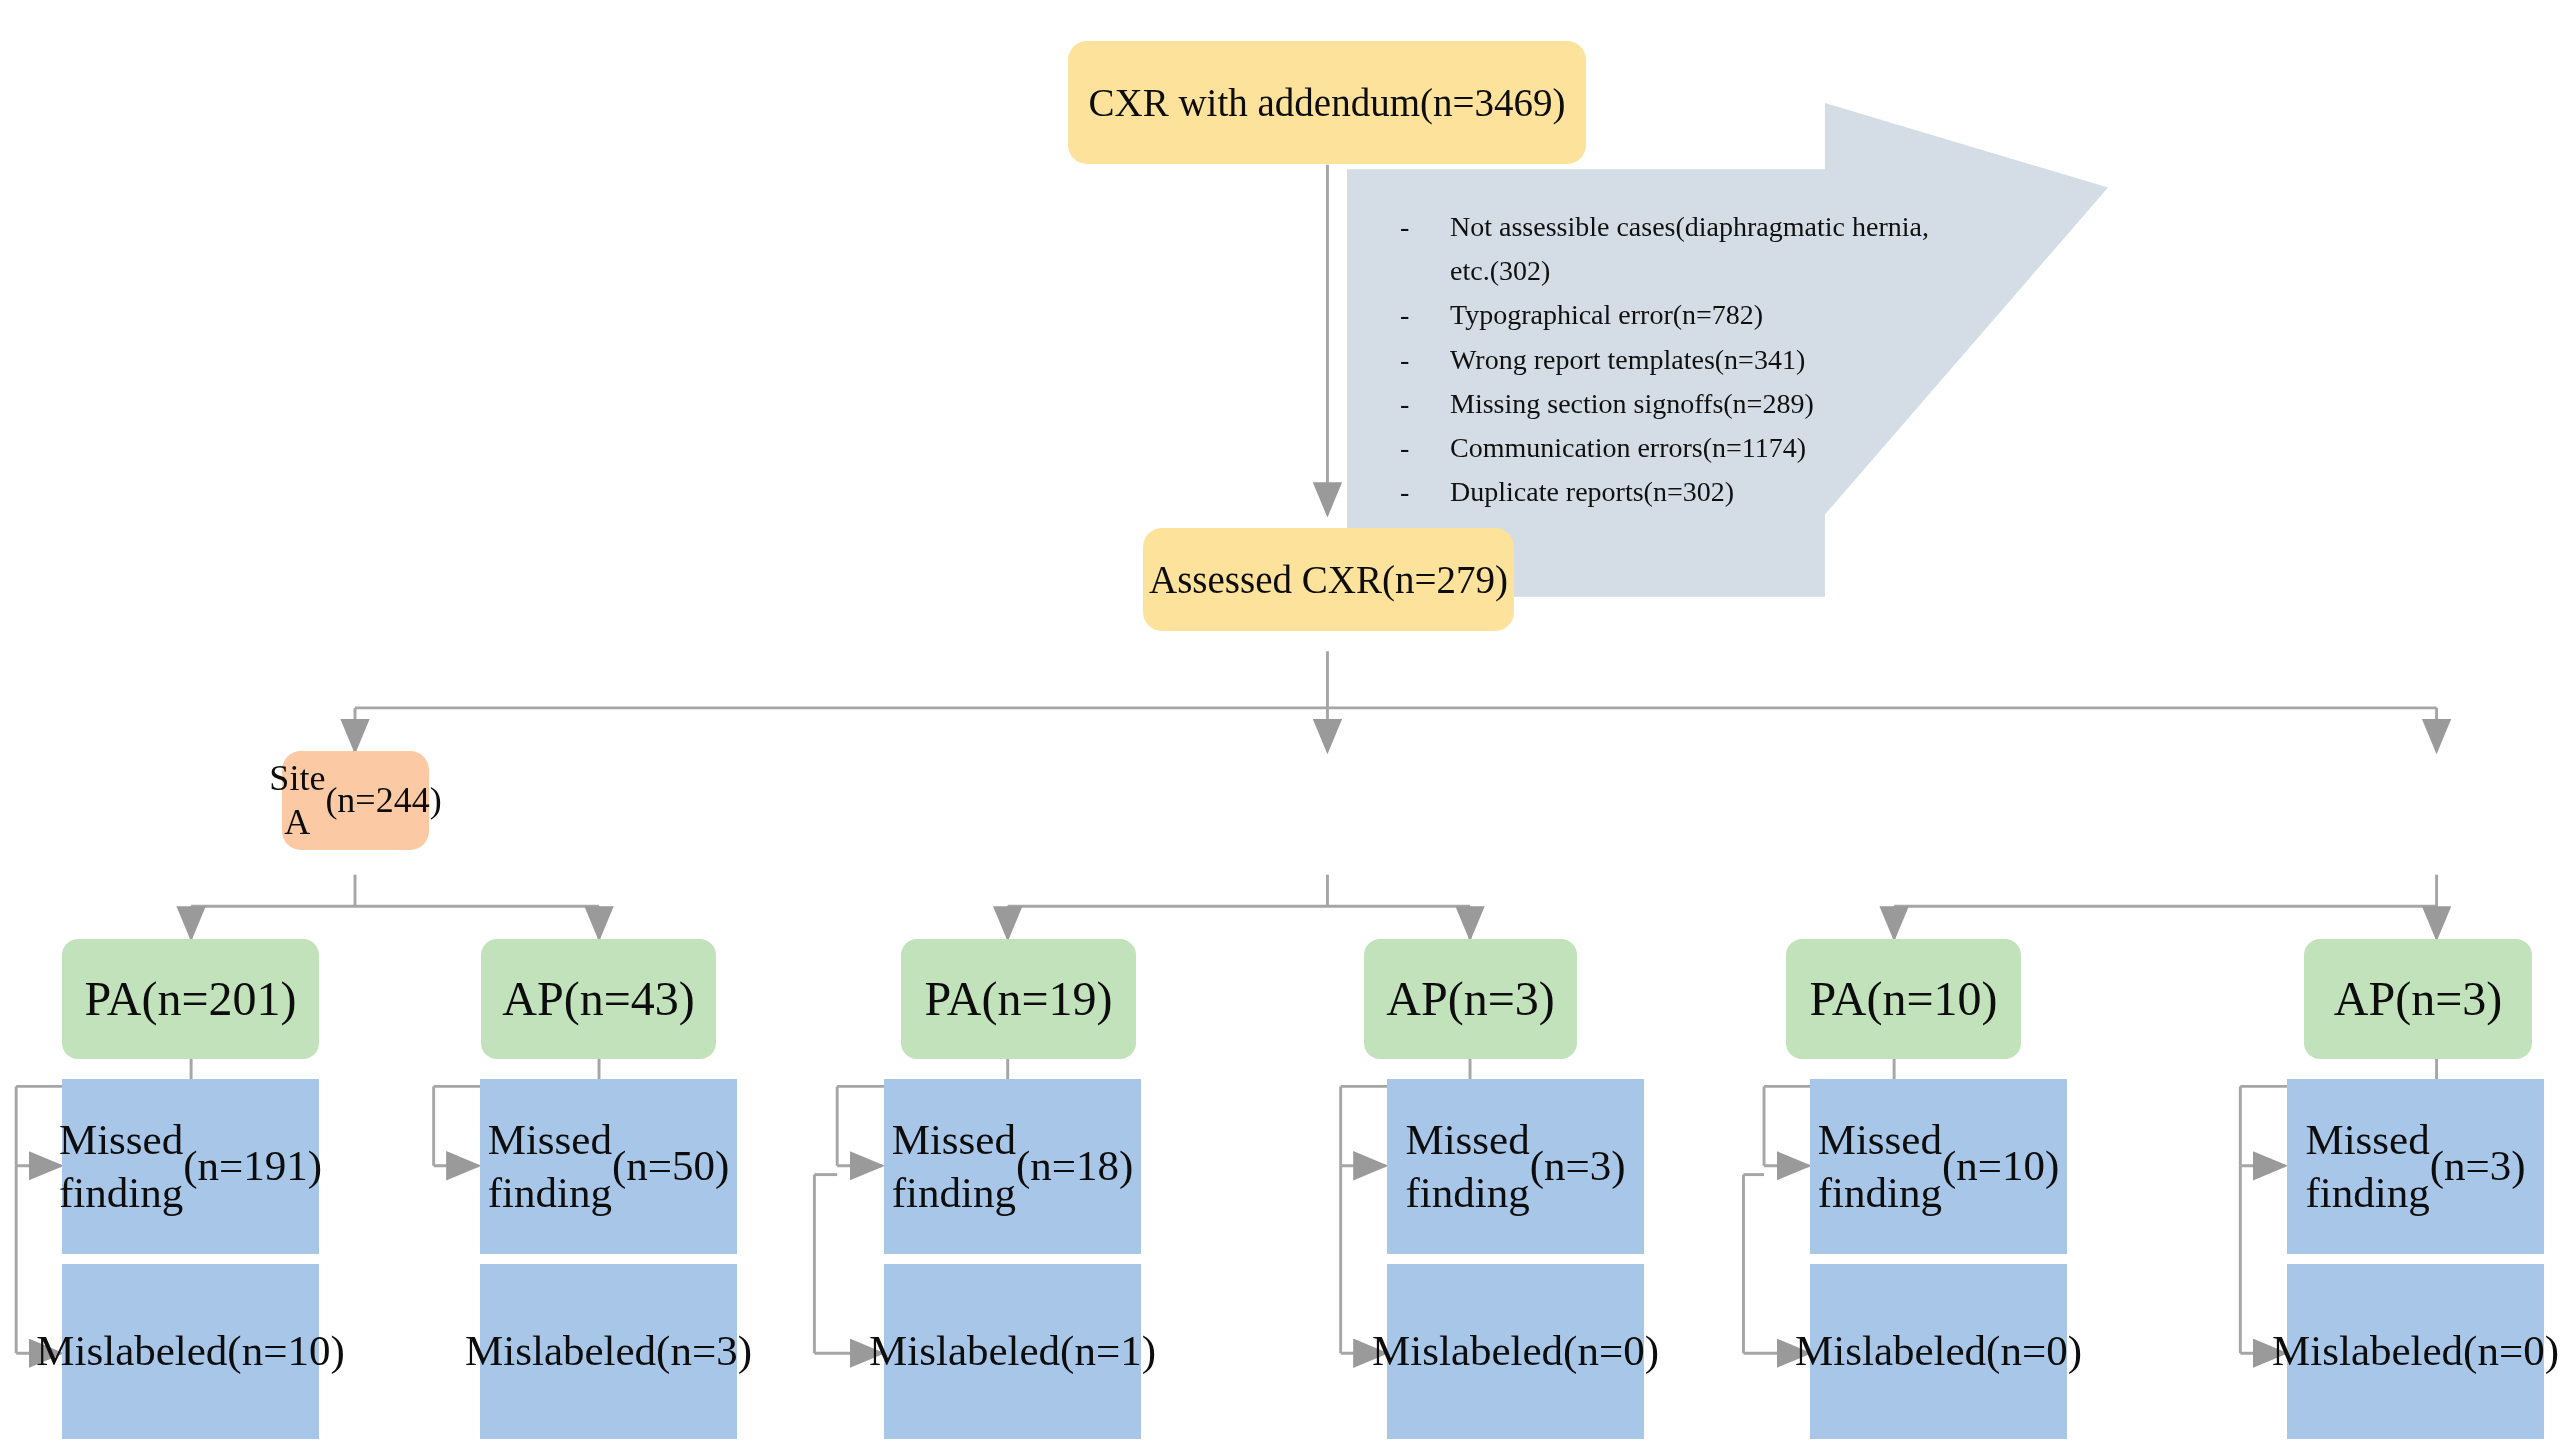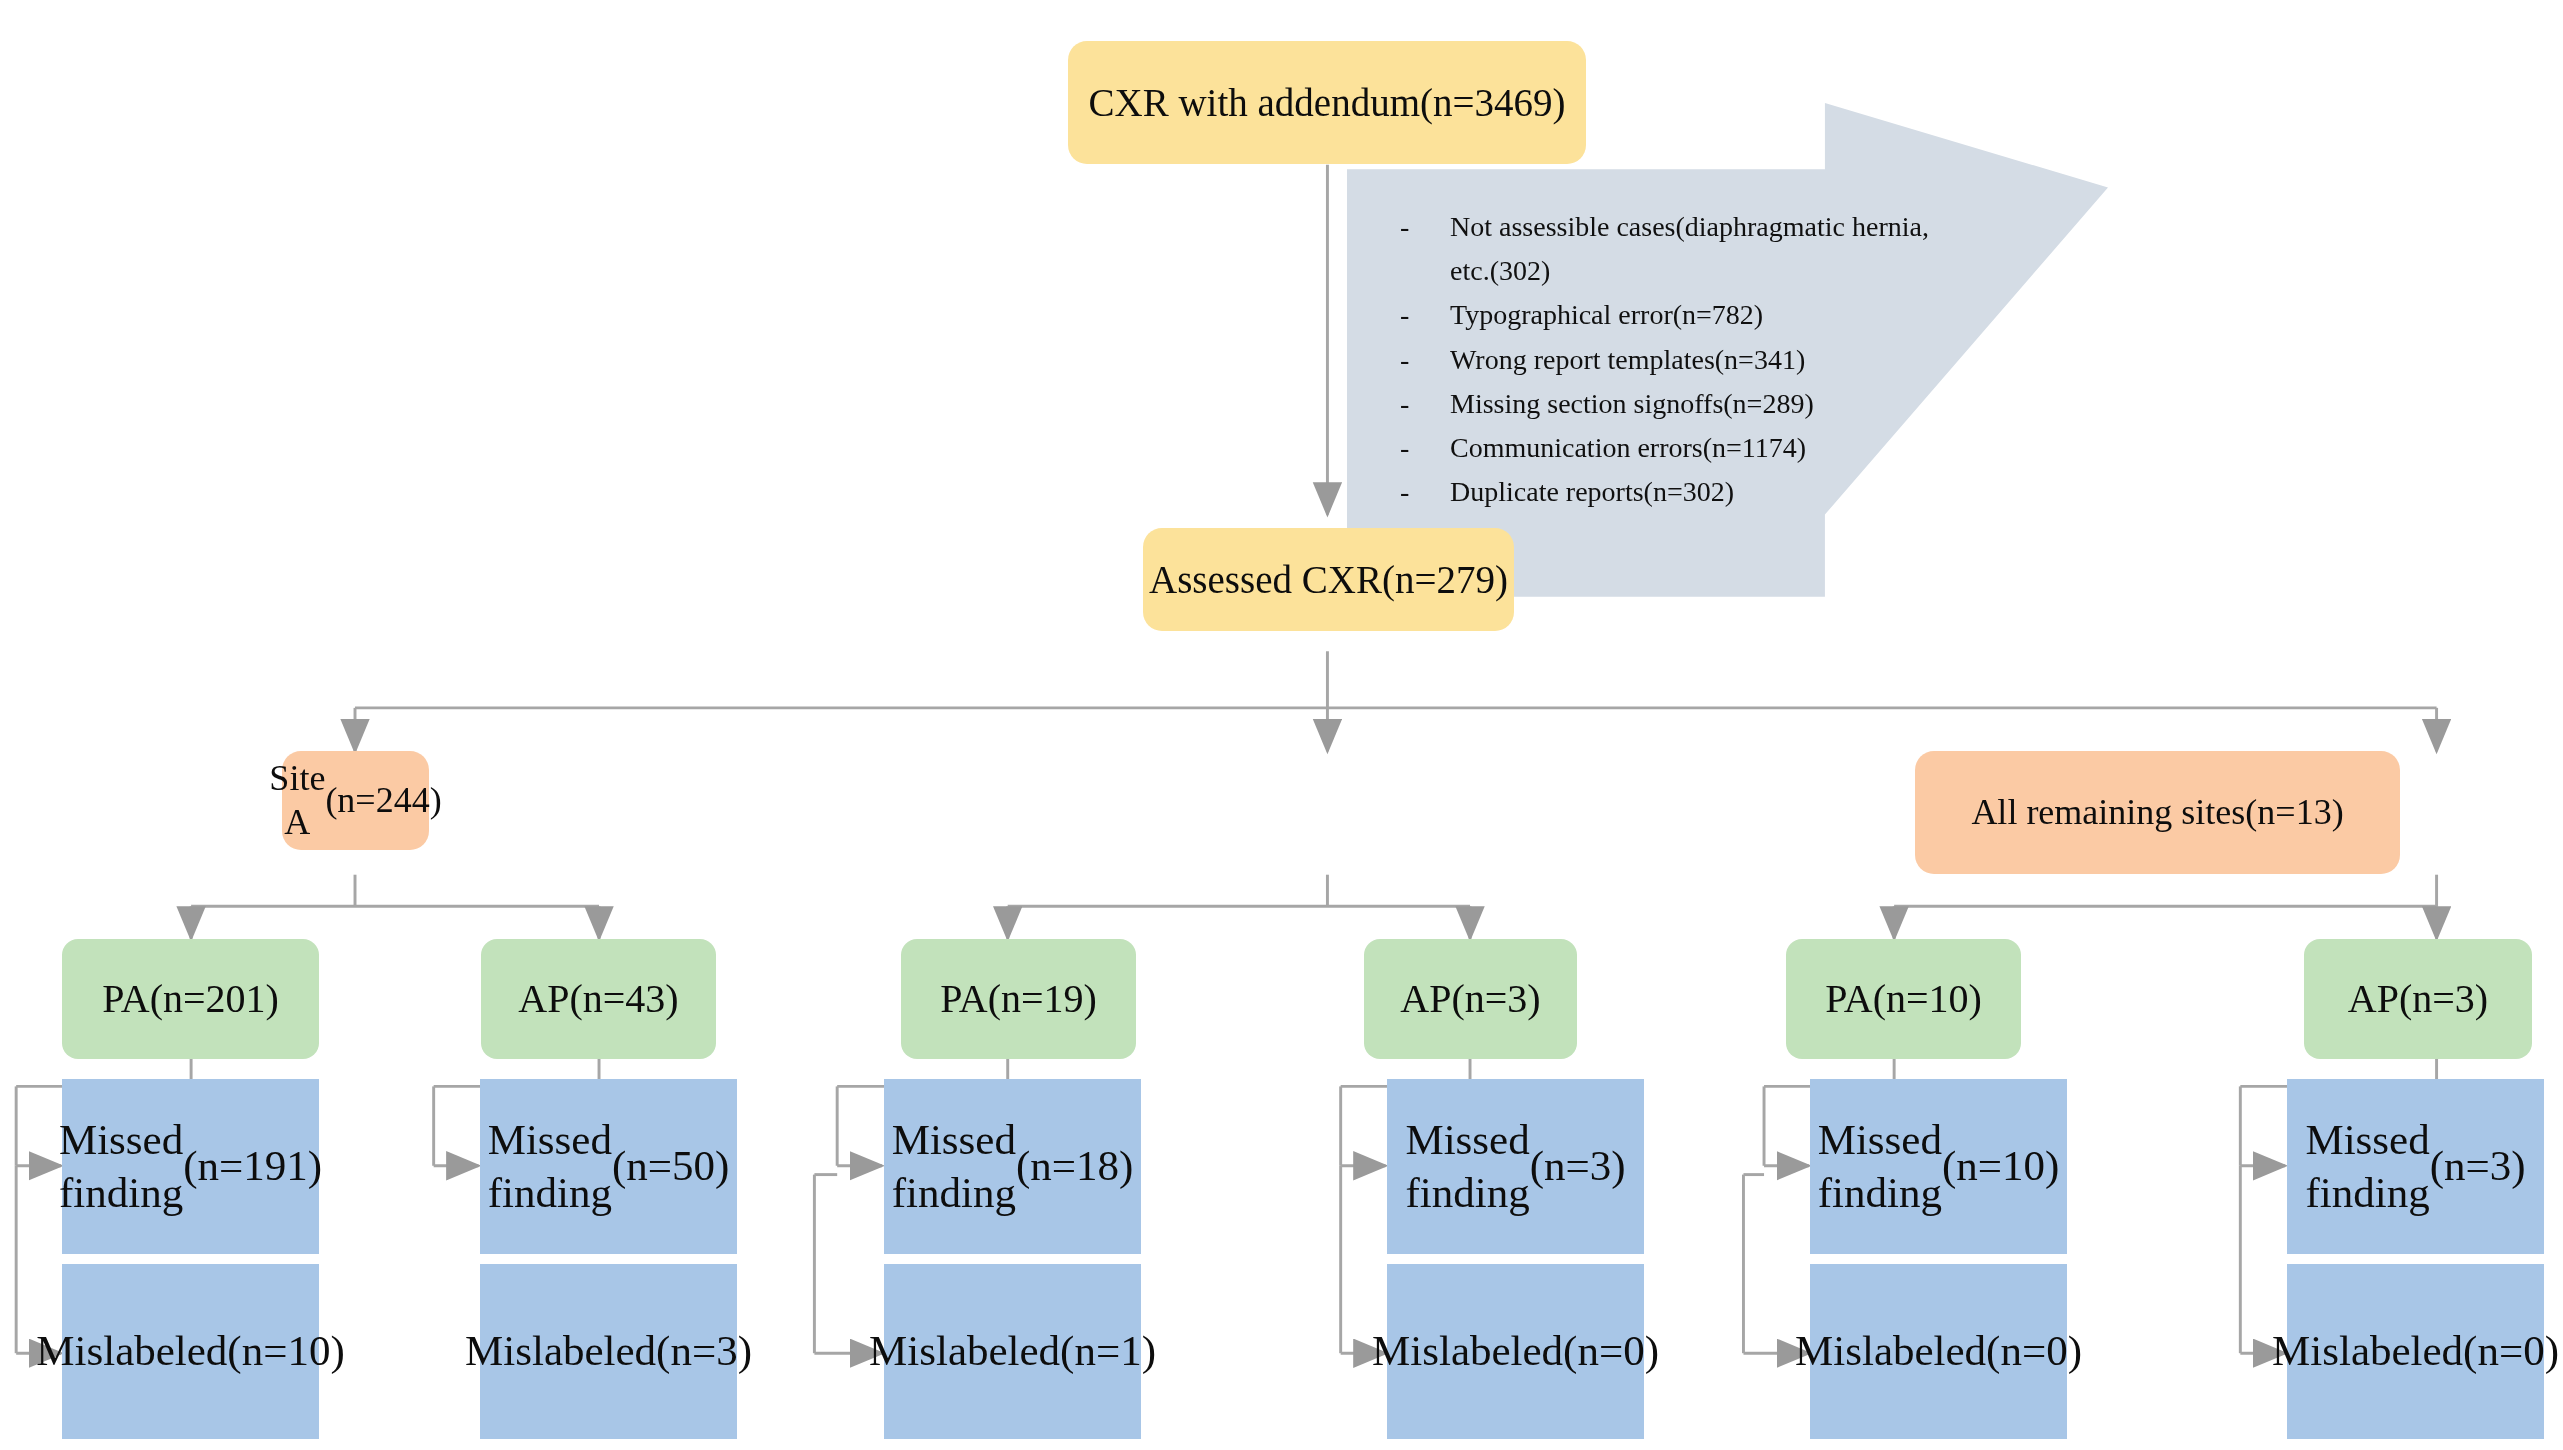--- a/index.html
+++ b/index.html
@@ -43,21 +43,21 @@
     font-size: 39px;
   }
   .n-orange {
     background: #fbcaa4;
     border-radius: 19px;
     font-size: 36px;
   }
   .n-green {
     background: #c2e2bb;
     border-radius: 16px;
-    font-size: 40px;
+    font-size: 48px;
   }
   .n-blue {
     background: #a8c6e7;
     border-radius: 0;
     font-size: 43px;
   }
 
   #exclusion-arrow {
     position: absolute;
     left: 1347px;
@@ -199,24 +199,20 @@
     <span class="ttl">Assessed CXR</span>
     <span class="cnt">(n=279)</span>
   </div>
 
   <div class="node n-orange" style="left:282px; top:751px; width:147px; height:99px;">
     <span class="ttl">Site A</span>
     <span class="cnt">(n=244)</span>
   </div>
 
 
-  <div class="node n-orange" style="left:1915px; top:751px; width:485px; height:123px;">
-    <span class="ttl">All remaining sites</span>
-    <span class="cnt">(n=13)</span>
-  </div>
 
   <div class="node n-green" style="left:62px; top:939px; width:257px; height:120px;">
     <span class="ttl">PA</span>
     <span class="cnt">(n=201)</span>
   </div>
 
   <div class="node n-green" style="left:481px; top:939px; width:235px; height:120px;">
     <span class="ttl">AP</span>
     <span class="cnt">(n=43)</span>
   </div>

